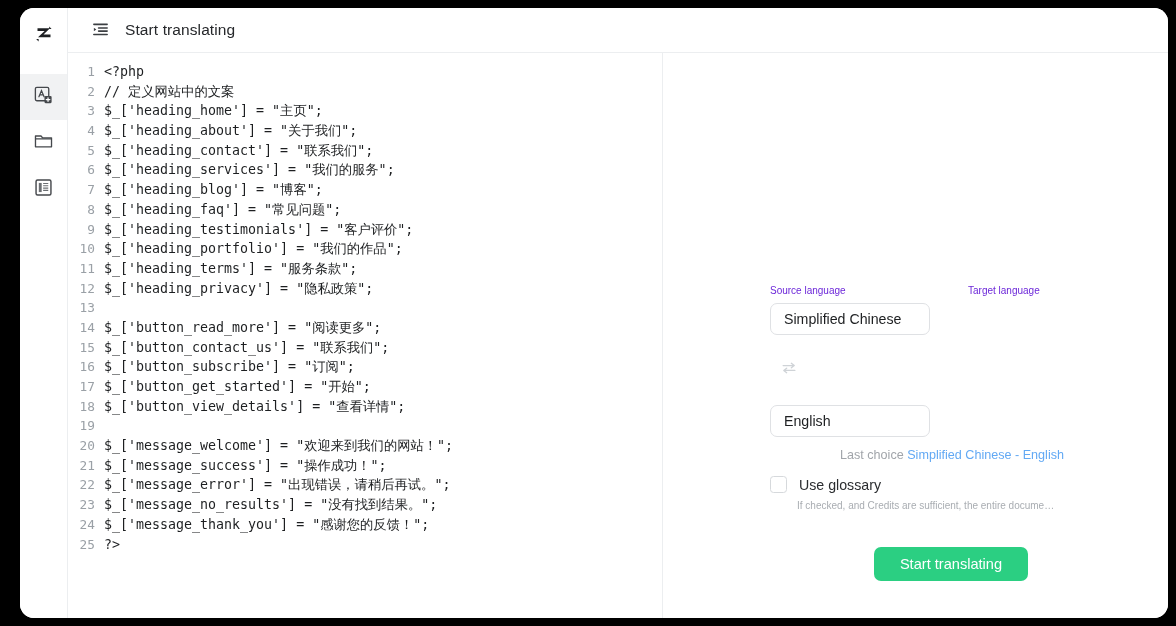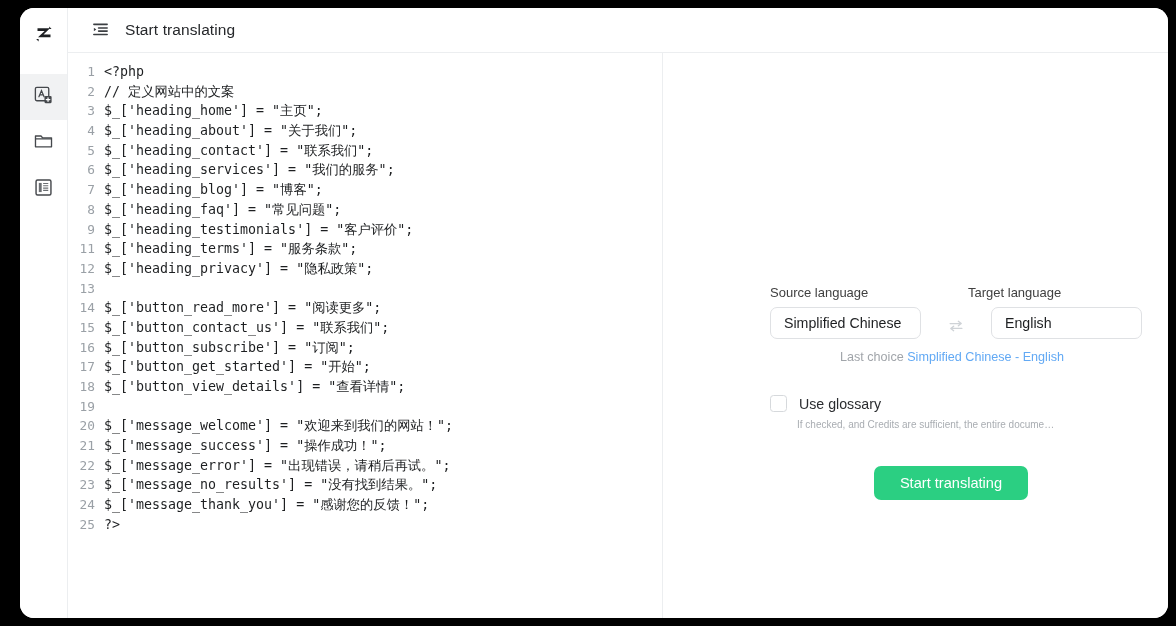--- a/index.html
+++ b/index.html
@@ -136,30 +136,30 @@
   .panel-inner {
     position: absolute;
     left: 107px;
     top: 232px;
     width: 372px;
   }
 
   .lang-labels {
     display: flex;
     flex-direction: row;
-    font-size: 13px;
-    color: #404040;
+    font-size: 10px;
+    color: #6d28d9;
     margin-bottom: 7px;
   }
   .lang-labels .l1 { width: 198px; flex: 0 0 198px; }
 
   .lang-row {
     display: flex;
-    flex-direction: row;
-    align-items: flex-end;
+    flex-direction: column;
+    align-items: flex-start;
     gap: 16px;
   }
   .select-box {
     width: 160px;
     height: 32px;
     border: 1px solid #dfe1e4;
     border-radius: 7px;
     display: flex;
     align-items: center;
     padding-left: 13px;
@@ -184,21 +184,21 @@
     text-align: center;
     padding-right: 8px;
   }
   .lastchoice .lbl { color: #a1a5aa; }
   .lastchoice .lnk { color: #62a9f4; cursor: pointer; }
 
   .check-row {
     display: flex;
     flex-direction: row;
     align-items: center;
-    margin-top: 31px;
+    margin-top: 14px;
   }
   .check-row.second { margin-top: 22px; }
   .cbox {
     width: 15px;
     height: 15px;
     flex: 0 0 15px;
     border: 1px solid #d6d9dc;
     border-radius: 3.5px;
     margin-right: 12px;
     background: #fff;
@@ -331,20 +331,24 @@
           <span class="ln">7</span>
           <span class="lt">$_['heading_blog'] = "博客";</span>
         </div>
         <div class="code-line">
           <span class="ln">8</span>
           <span class="lt">$_['heading_faq'] = "常见问题";</span>
         </div>
         <div class="code-line">
           <span class="ln">9</span>
           <span class="lt">$_['heading_testimonials'] = "客户评价";</span>
+        </div>
+        <div class="code-line">
+          <span class="ln">10</span>
+          <span class="lt">$_['heading_portfolio'] = "我们的作品";</span>
         </div>
         <div class="code-line">
           <span class="ln">11</span>
           <span class="lt">$_['heading_terms'] = "服务条款";</span>
         </div>
         <div class="code-line">
           <span class="ln">12</span>
           <span class="lt">$_['heading_privacy'] = "隐私政策";</span>
         </div>
         <div class="code-line">

